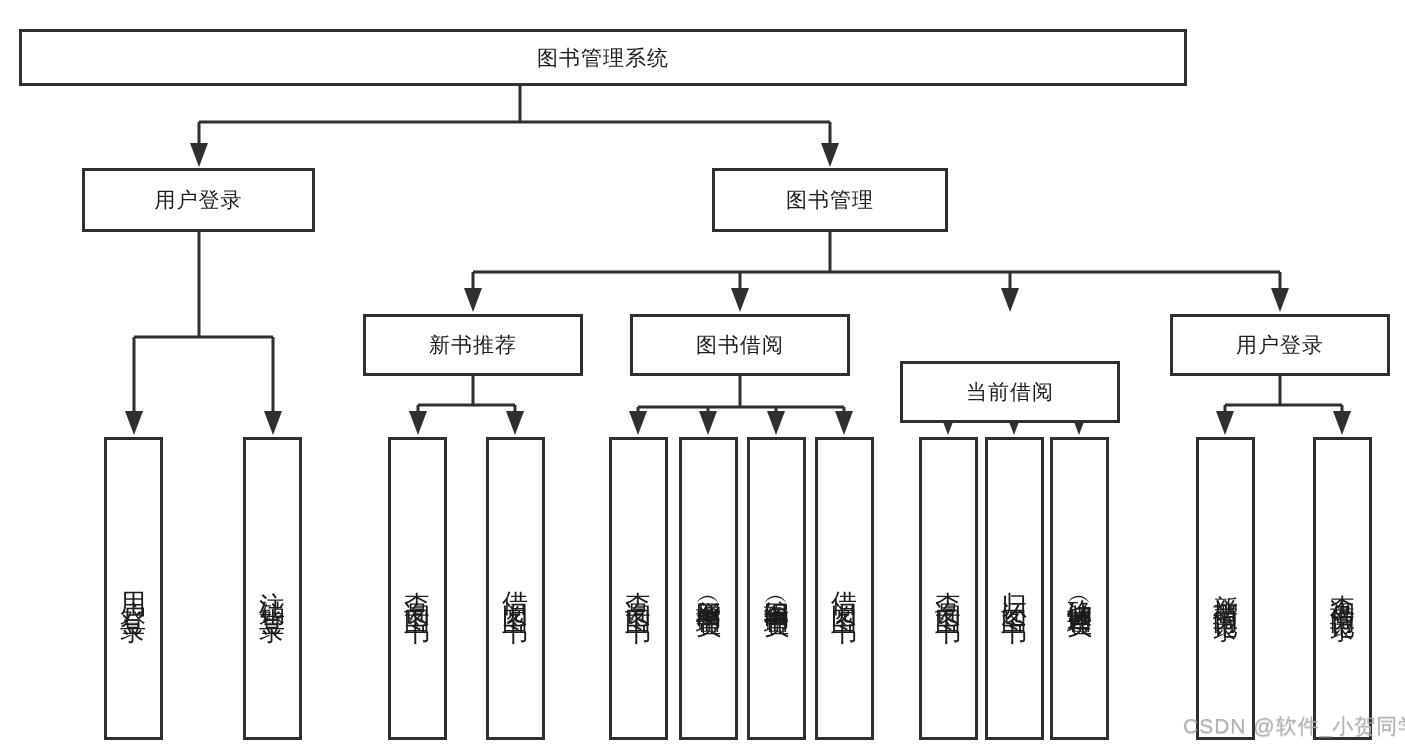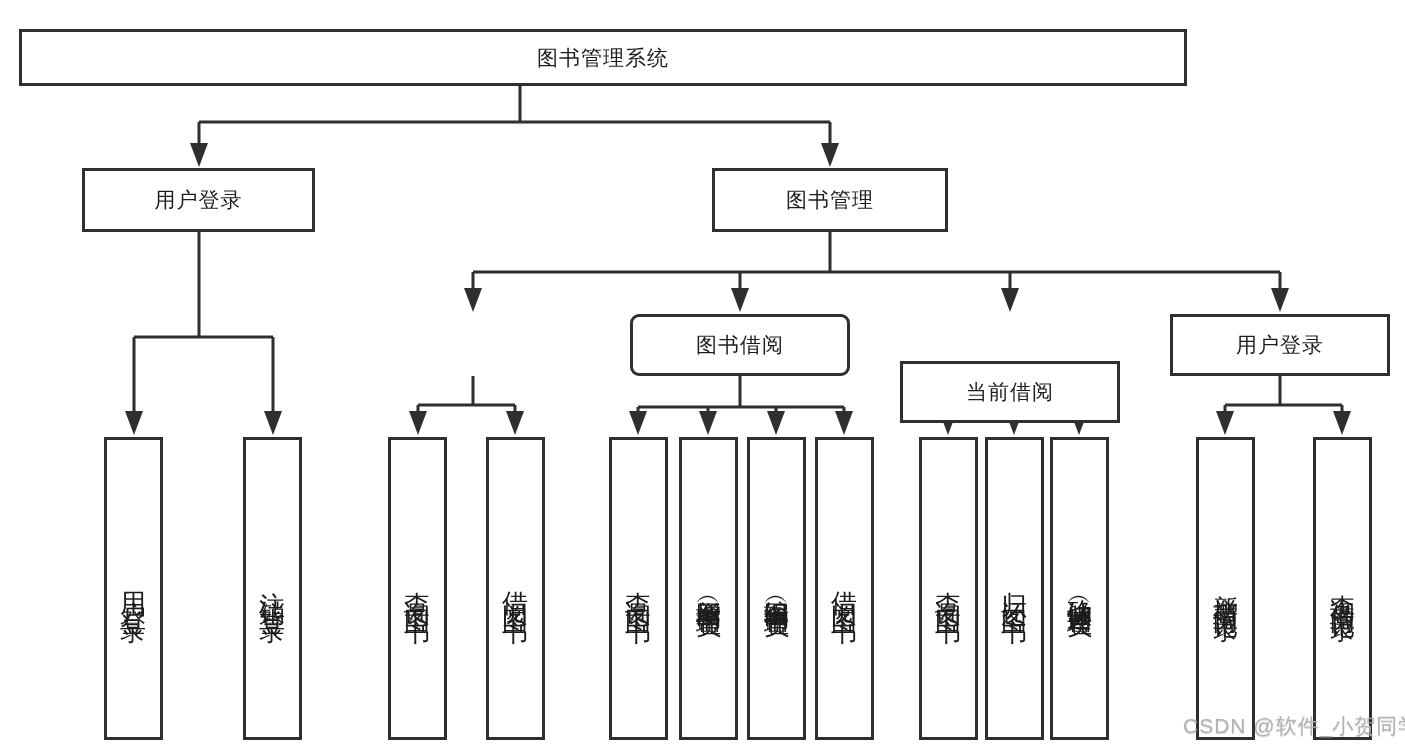--- a/index.html
+++ b/index.html
@@ -47,21 +47,21 @@
     font-size:21px;
     letter-spacing:1px;
     color:var(--text);
     white-space:nowrap;
   }
   .box.root{left:19px;top:13px;width:1168px;height:57px;margin-top:16px;}
   .box.l2a{left:82px;top:168px;width:233px;height:64px;}
   .box.l2b{left:712px;top:168px;width:236px;height:64px;}
   .box.l3{top:314px;width:220px;height:62px;}
   .box.l3.g1{left:363px;}
-  .box.l3.g2{left:630px;border-radius:9px;}
+  .box.l3.g2{left:630px;}
   .box.l3.g3{left:900px;margin-top:47px;}
   .box.l3.g4{left:1170px;}
   .box.leaf{
     top:437px;
     width:59px;
     height:303px;
     writing-mode:vertical-rl;
     text-orientation:mixed;
     font-size:26px;
     letter-spacing:9px;
@@ -130,20 +130,21 @@
     <polygon class="arrow" points="1070,411 1088,411 1079,435"></polygon>
     <polygon class="arrow" points="1216,411 1234,411 1225,435"></polygon>
     <polygon class="arrow" points="1333,411 1351,411 1342,435"></polygon>
   </svg>
 
   <div class="box root">图书管理系统</div>
 
   <div class="box l2a">用户登录</div>
   <div class="box l2b">图书管理</div>
 
+  <div class="box l3 g1">新书推荐</div>
   <div class="box l3 g2">图书借阅</div>
   <div class="box l3 g3">当前借阅</div>
   <div class="box l3 g4">用户登录</div>
 
   <div class="box leaf x1">用户登录</div>
   <div class="box leaf x2">注销登录</div>
   <div class="box leaf x3">查询图书</div>
   <div class="box leaf x4">借阅图书</div>
   <div class="box leaf x5">查询图书</div>
   <div class="box leaf x6 tight">新增图书（管理员）</div>

